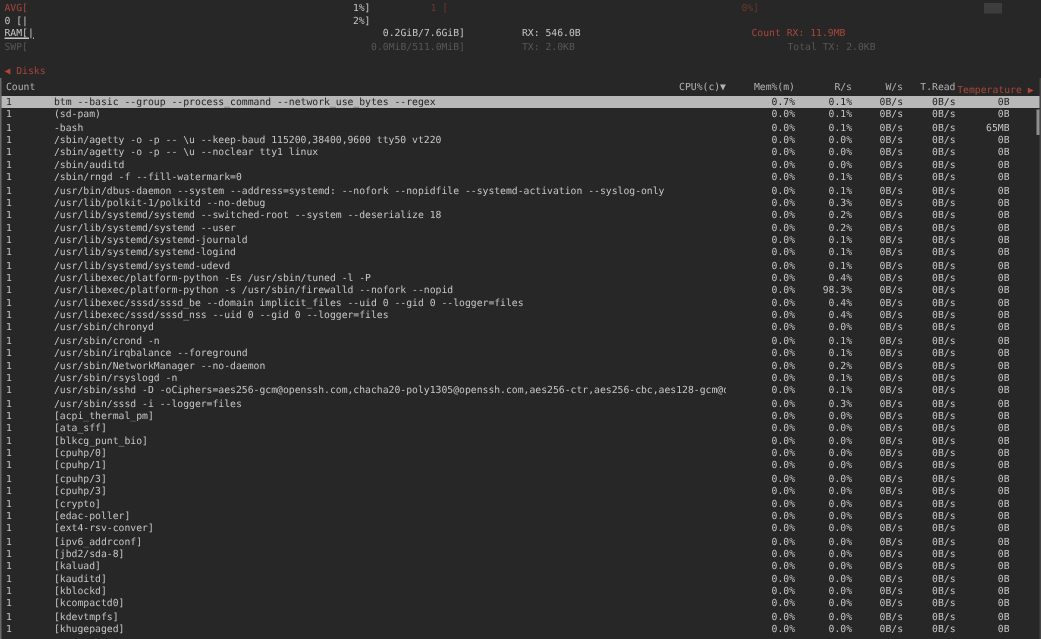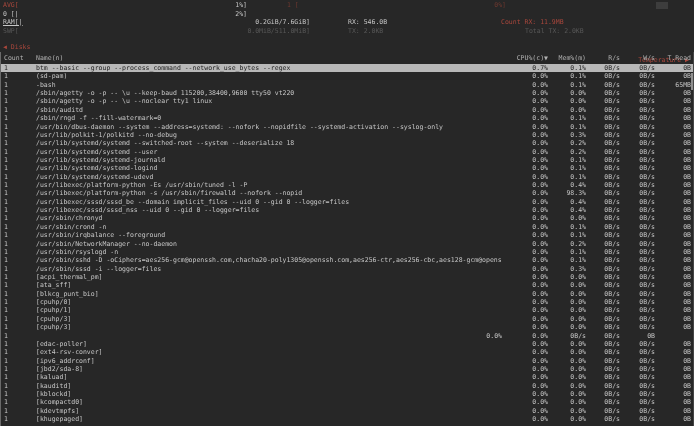--- a/index.html
+++ b/index.html
@@ -23,21 +23,21 @@
 
   
   .proc-table{
     position:absolute;top:52px;left:0;right:0;bottom:0;
     border-left:1px solid #6a6a6a;border-right:1px solid #454545;
     box-sizing:border-box;
   }
   .grid-row{
     display:grid;
     grid-template-columns:33px 1fr 46px 38px 34px 35px 36px;
-    padding-right:2px;box-sizing:border-box;
+    padding-right:20px;box-sizing:border-box;
     height:8.37px;line-height:8.37px;overflow:hidden;
   }
   .proc-header-row{height:12px;line-height:12px;color:#b2b2b2;}
   .cell{white-space:pre;overflow:hidden;}
   .c-count{padding-left:3px;}
   .c-name{padding-left:2px;}
   .c-num{text-align:right;}
   .grid-row.selected{background:#b8b8b8;color:#1f1f1f;}
   .scroll-thumb{position:absolute;right:0;top:21px;width:2px;height:17px;background:#8f8f8f;}
 </style>
@@ -65,21 +65,20 @@
   <span class="abs dim" style="top:27.5px;left:348px;">TX: 2.0KB</span>
   <span class="abs dim" style="top:27.5px;left:501px;margin-left:24px;">Total TX: 2.0KB</span>
 </div>
 
 <div class="nav-left">◀ Disks</div>
 <div class="nav-right">Temperature ▶</div>
 
 <div class="proc-table">
   <div class="grid-row proc-header-row">
     <div class="cell c-count">Count</div>
-    <div class="cell c-name">Name(n)</div>
     <div class="cell c-num">CPU%(c)▼</div>
     <div class="cell c-num">Mem%(m)</div>
     <div class="cell c-num">R/s</div>
     <div class="cell c-num">W/s</div>
     <div class="cell c-num">T.Read</div>
   </div>
   <div id="proc-rows">
       <div class="grid-row selected">
         <div class="cell c-count">1</div>
         <div class="cell c-name">btm --basic --group --process_command --network_use_bytes --regex</div>
@@ -363,20 +362,21 @@
         <div class="cell c-count">1</div>
         <div class="cell c-name">[cpuhp/3]</div>
         <div class="cell c-num">0.0%</div>
         <div class="cell c-num">0.0%</div>
         <div class="cell c-num">0B/s</div>
         <div class="cell c-num">0B/s</div>
         <div class="cell c-num">0B</div>
       </div>
       <div class="grid-row">
         <div class="cell c-count">1</div>
+        <div class="cell c-name">[crypto]</div>
         <div class="cell c-num">0.0%</div>
         <div class="cell c-num">0.0%</div>
         <div class="cell c-num">0B/s</div>
         <div class="cell c-num">0B/s</div>
         <div class="cell c-num">0B</div>
       </div>
       <div class="grid-row">
         <div class="cell c-count">1</div>
         <div class="cell c-name">[edac-poller]</div>
         <div class="cell c-num">0.0%</div>

